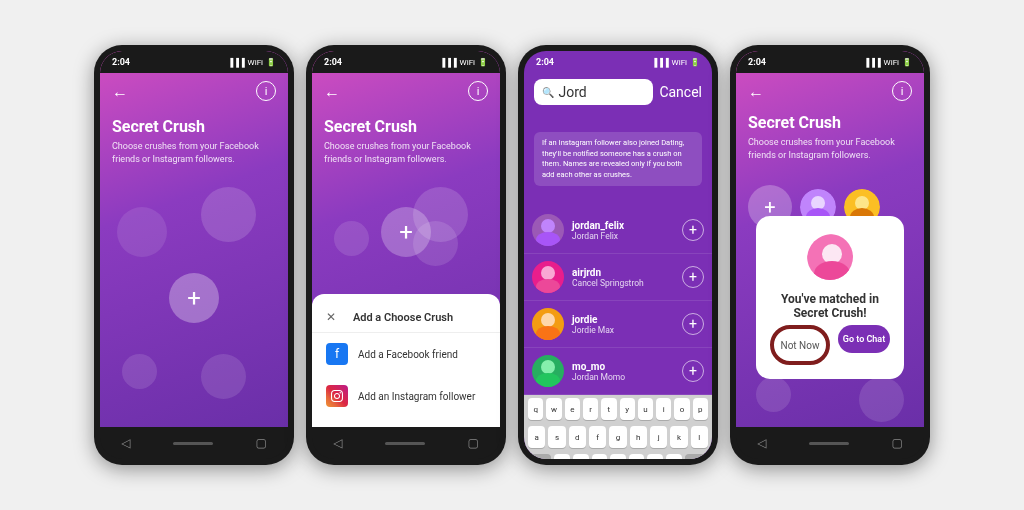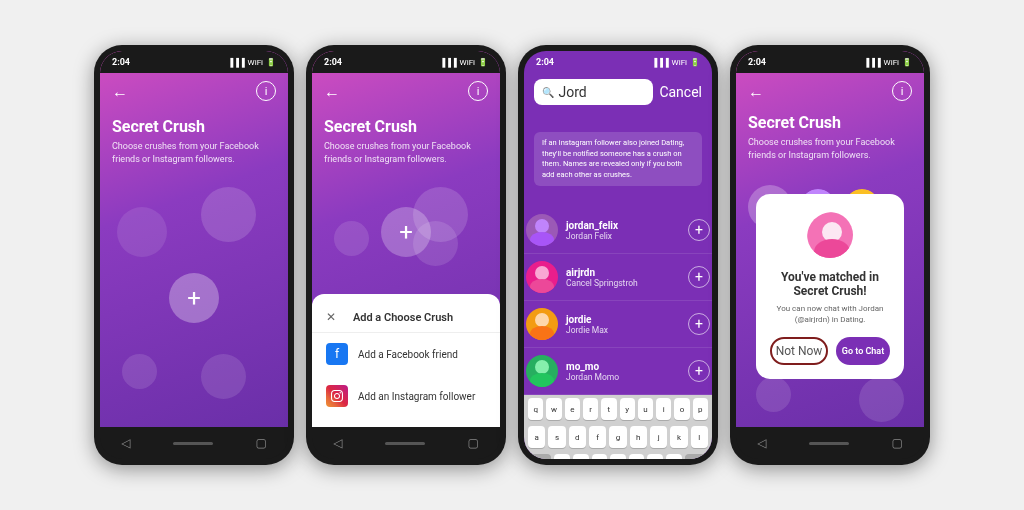--- a/index.html
+++ b/index.html
@@ -265,21 +265,21 @@
       color: white;
       line-height: 1.4;
     }
     .search-results {
       flex: 1;
       overflow: hidden;
     }
     .result-item {
       display: flex;
       align-items: center;
-      padding: 7px 2px;
+      padding: 7px 8px;
       gap: 8px;
       border-bottom: 1px solid rgba(255,255,255,0.1);
     }
     .result-avatar {
       width: 32px;
       height: 32px;
       border-radius: 50%;
       overflow: hidden;
       flex-shrink: 0;
     }
@@ -410,25 +410,25 @@
       line-height: 1.4;
       margin-bottom: 12px;
     }
     .match-buttons {
       display: flex;
       gap: 8px;
       width: 100%;
     }
     .not-now-btn {
       flex: 1;
-      height: 28px;
-      border: 2px solid #7f1d1d;
+      height: 40px;
+      border: 4px solid #7f1d1d;
       border-radius: 20px;
       background: white;
-      font-size: 12px;
+      font-size: 10px;
       color: #555;
       cursor: pointer;
       display: flex;
       align-items: center;
       justify-content: center;
     }
     .go-chat-btn {
       flex: 1;
       height: 28px;
       border-radius: 20px;
@@ -716,21 +716,20 @@
           <div class="match-avatar-row">
             <div class="match-avatar">
               <svg width="50" height="50" viewBox="0 0 50 50">
                   <circle cx="25" cy="25" r="25" fill="#f472b6"></circle>
                   <circle cx="25" cy="20" r="10" fill="#fce7f3"></circle>
                   <ellipse cx="25" cy="40" rx="18" ry="13" fill="#ec4899"></ellipse>
                 </svg>
             </div>
           </div>
           <div class="match-title">You've matched in Secret Crush!</div>
-          <div class="match-subtitle">You can now chat with Jordan (@airjrdn) in Dating.</div>
           <div class="match-buttons">
             <div class="not-now-btn">Not Now</div>
             <div class="go-chat-btn">Go to Chat</div>
           </div>
         </div>
       </div>
       <div class="bottom-nav">
         <span class="nav-icon">◁</span>
         <div class="home-indicator"></div>
         <span class="nav-icon">▢</span>

